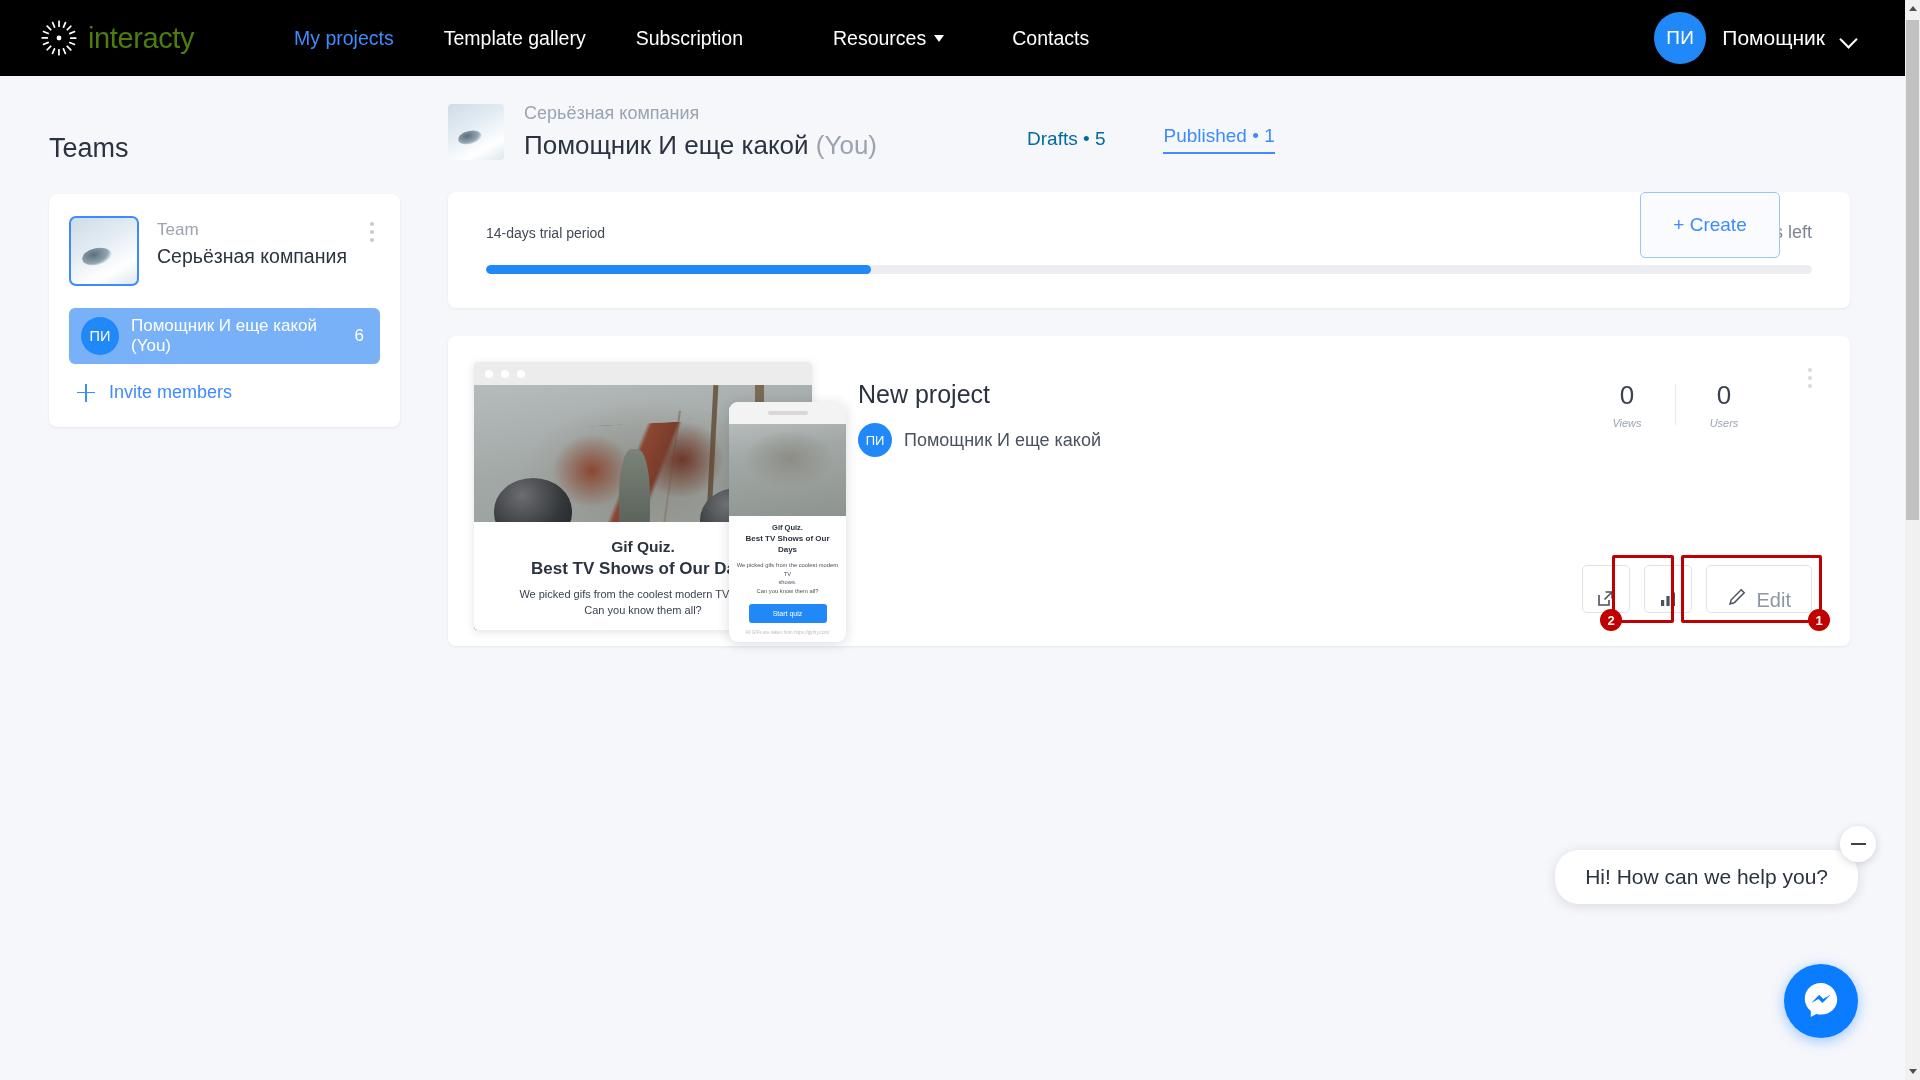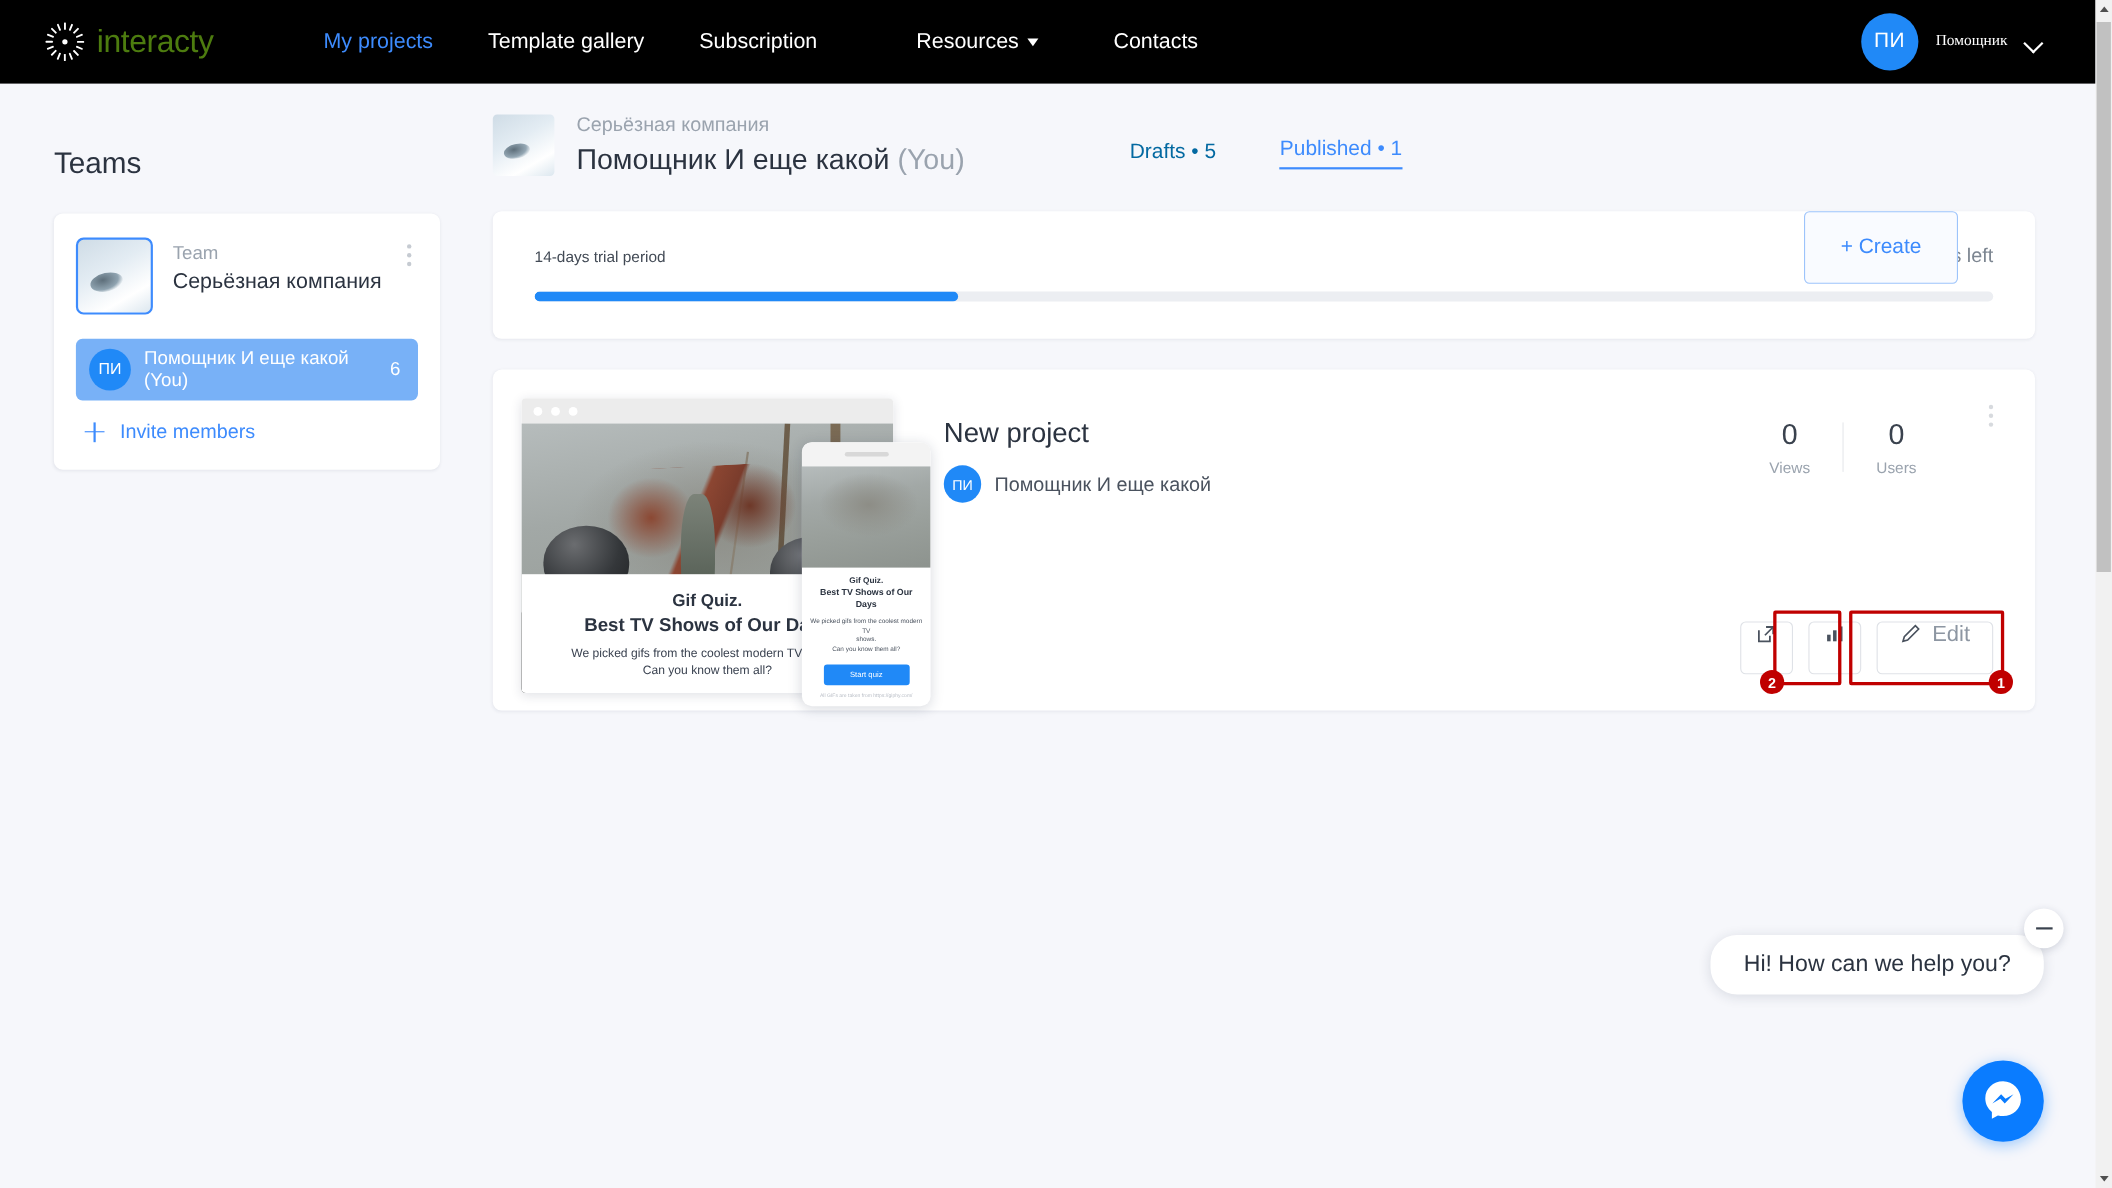--- a/index.html
+++ b/index.html
@@ -40,21 +40,21 @@
   .user-area {
     position: absolute; right: 48px; top: 0; height: 76px;
     display: flex; align-items: center; cursor: pointer;
   }
   .avatar-circle {
     width: 52px; height: 52px; border-radius: 50%;
     background: #2089f7; color: #fff;
     display: flex; align-items: center; justify-content: center;
     font-size: 19px; font-weight: 500; letter-spacing: 0.5px;
   }
-  .user-name { color: #fff; font-size: 14px; margin-left: 16px; font-family: Liberation Serif, serif; }
+  .user-name { color: #fff; font-size: 21px; margin-left: 16px; }
   .user-caret {
     margin-left: 16px; width: 16px; height: 10px; position: relative;
   }
   .user-caret::before {
     content: ""; position: absolute; left: 1px; top: 0;
     width: 11px; height: 11px;
     border-right: 2px solid #fff; border-bottom: 2px solid #fff;
     transform: rotate(45deg);
   }
 
@@ -281,34 +281,34 @@
     width: 34px; height: 34px; border-radius:50%; background:#2089f7;
     color:#fff; font-size:13px; font-weight:500;
     display:flex; align-items:center; justify-content:center; flex:none;
   }
   .pa-name { font-size:18px; color:#4a525e; margin-left: 12px; }
 
   .stats { position:absolute; right: 78px; top: 44px; display:flex; }
   .stat { text-align:center; width: 96px; }
   .stat-sep { width:1px; background:#e6e8ec; margin: 4px 0; }
   .stat-num { font-size: 26px; color:#3a424e; }
-  .stat-lbl { font-size: 14px; color:#9aa3ae; margin-top: 6px; }
+  .stat-lbl { font-size: 11px; color:#9aa3ae; margin-top: 6px; font-style: italic; }
   .card-dots {
     position:absolute; right: 38px; top: 32px;
     display:flex; flex-direction:column; align-items:center; gap:4px; cursor:pointer;
   }
   .card-dots i { width:4px; height:4px; border-radius:50%; background:#d7dade; display:block; }
 
   .dates { position:absolute; left: 410px; bottom: 40px; }
   .date-line { font-size: 17.5px; color:#8d96a2; line-height: 27px; }
 
   .actions { position:absolute; right: 38px; bottom: 33px; display:flex; align-items:center; gap: 14px; }
   .act-btn {
     height: 48px; border:1px solid #dfe2e7; border-radius:5px; background:#fff;
-    display:flex; align-items:flex-start; justify-content:center; cursor:pointer;
+    display:flex; align-items:flex-end; justify-content:center; cursor:pointer;
     font-family: inherit;
   }
   .act-sq { width: 48px; }
   .act-edit { padding: 0 20px; gap: 10px; font-size: 20px; color:#8d96a2; }
 
   .ann-box {
     position:absolute; border: 3px solid #c00000; border-radius: 2px;
     pointer-events: none;
   }
   .ann-num {

